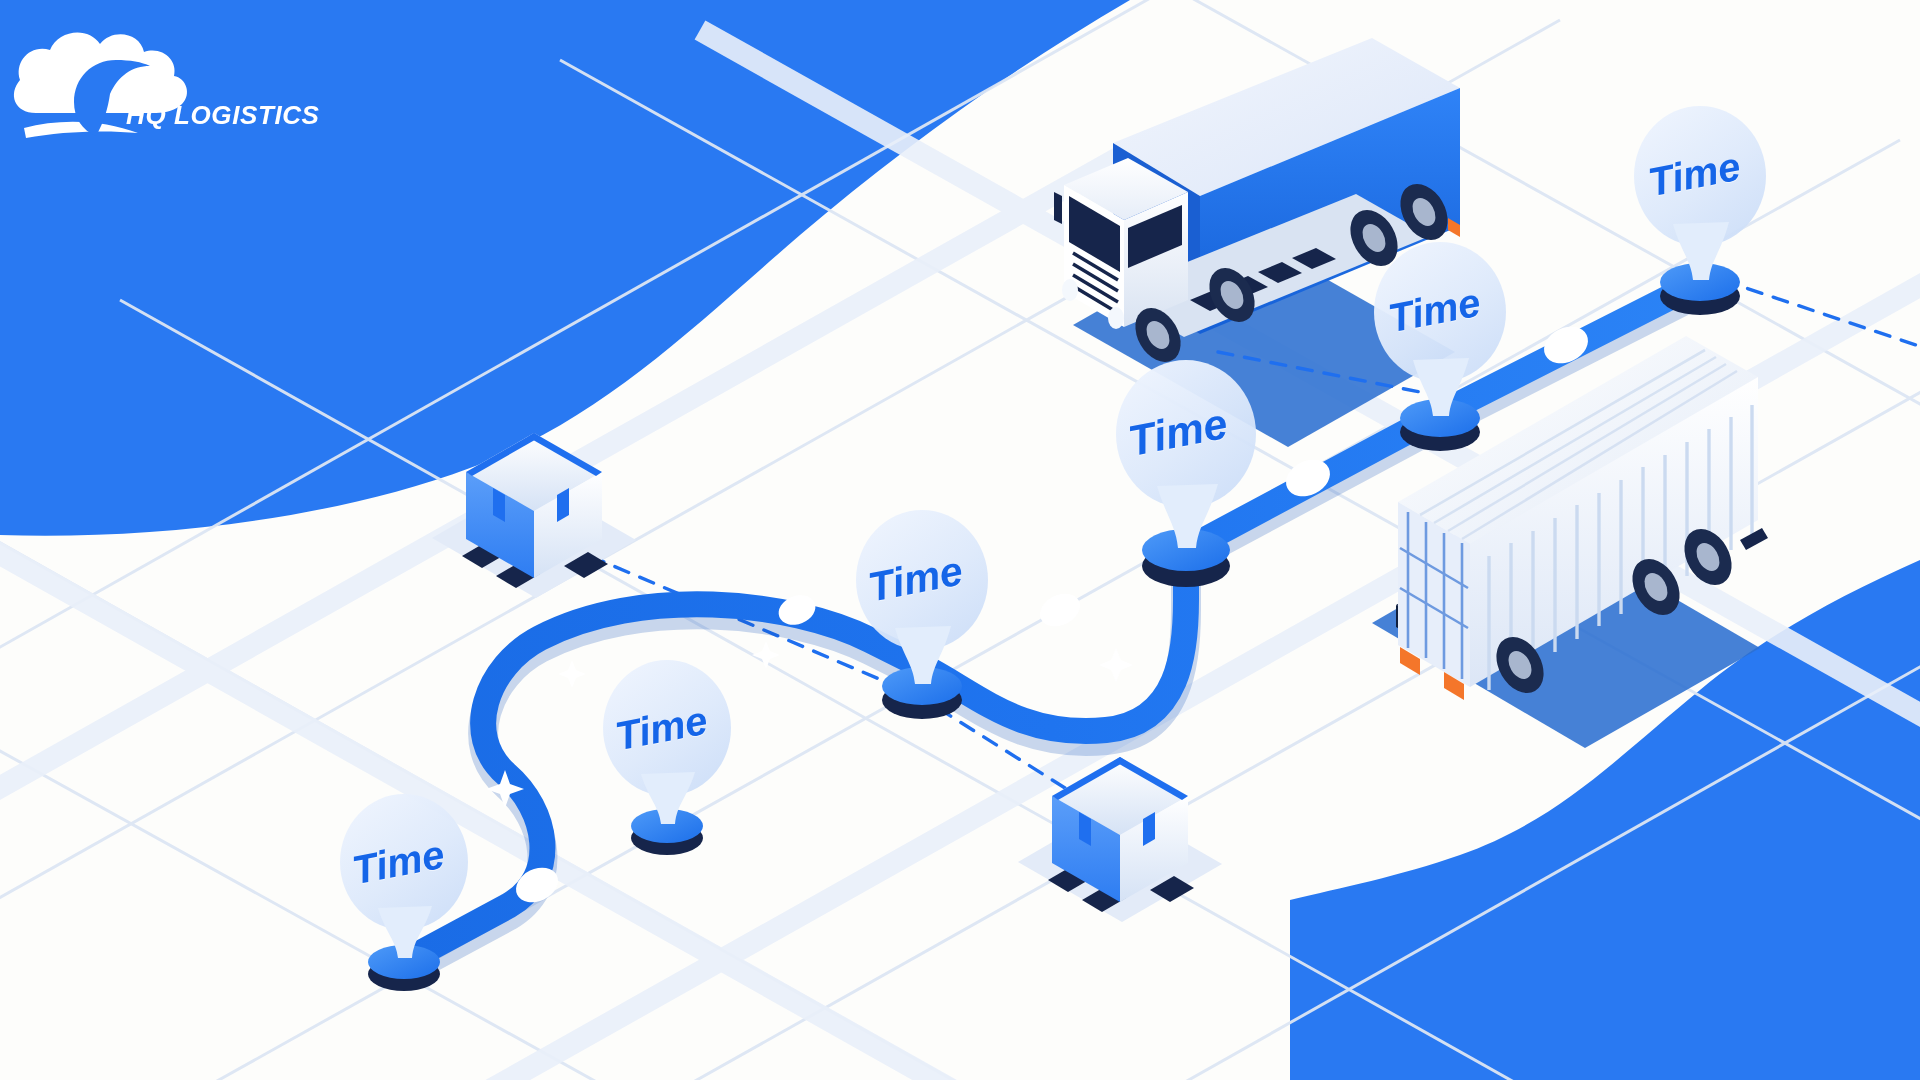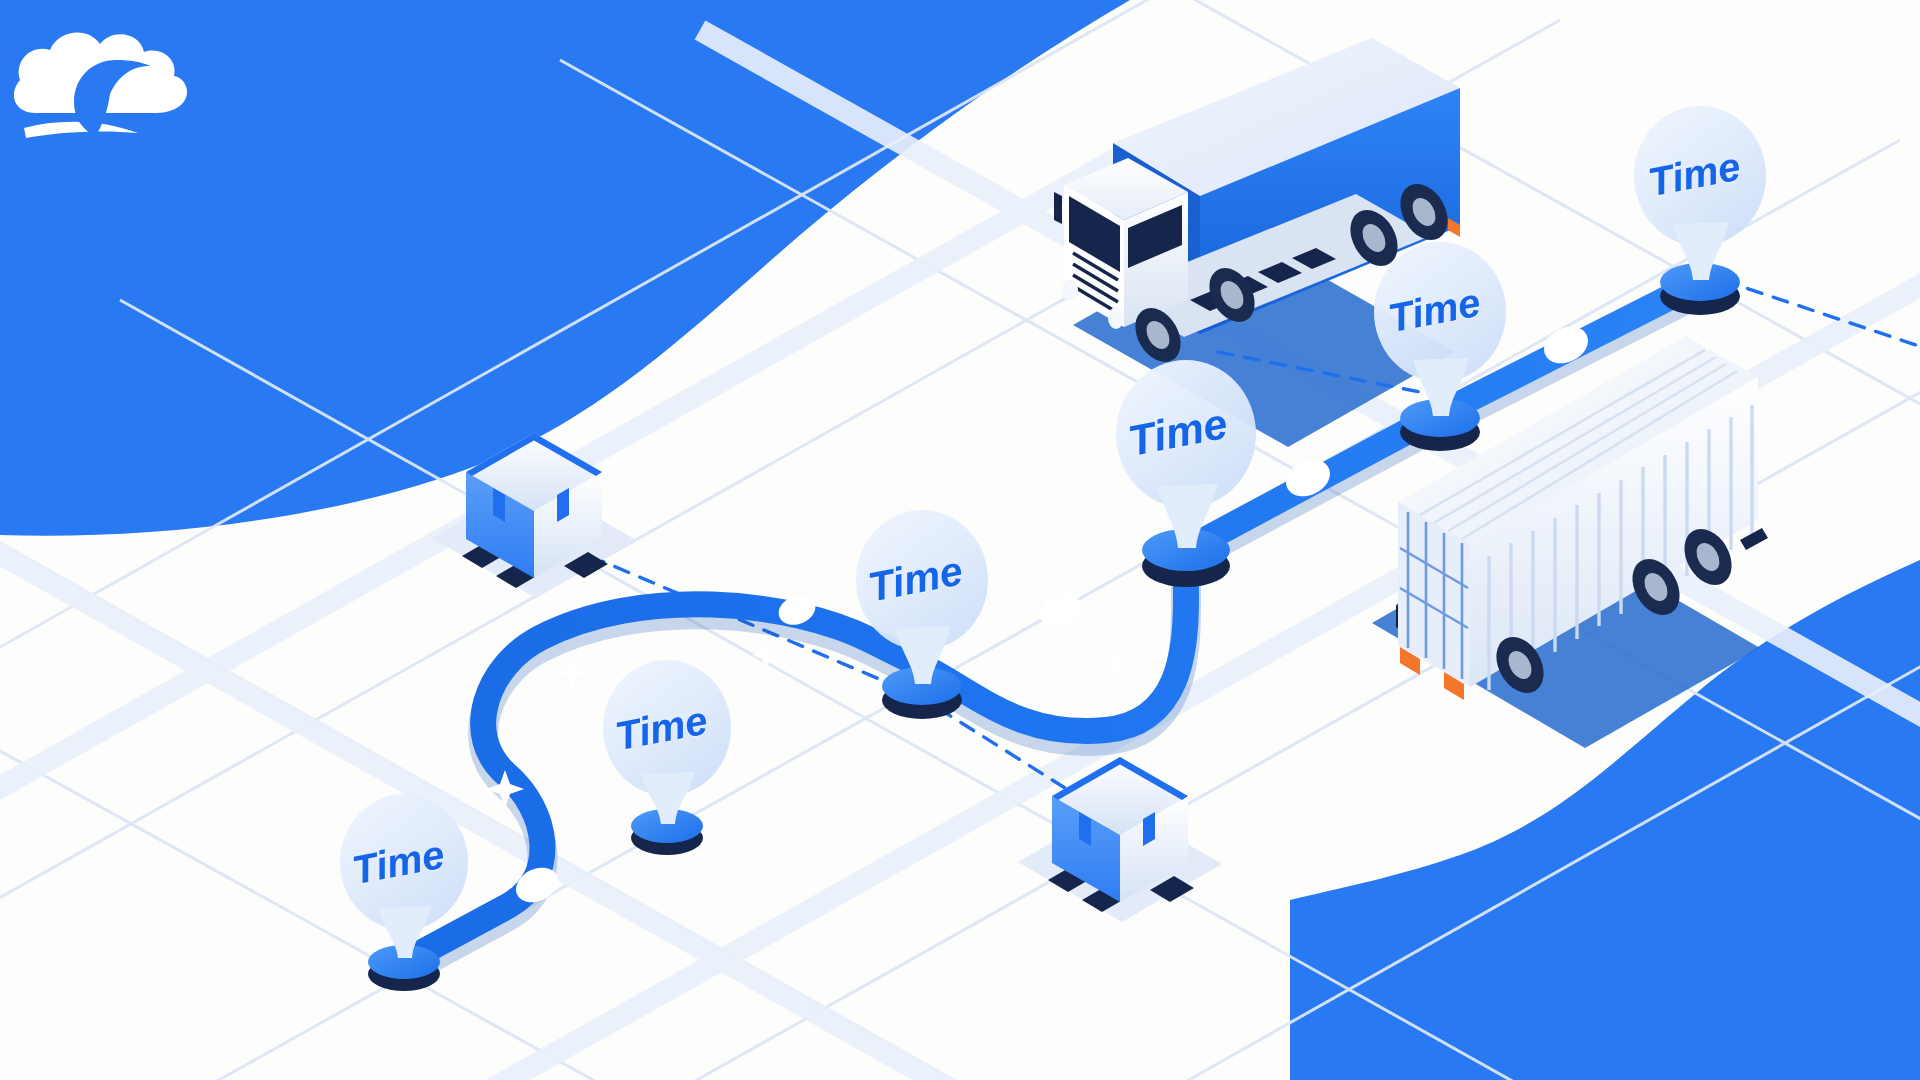--- a/index.html
+++ b/index.html
@@ -346,20 +346,23 @@
                  C176,110 166,113 156,113 Z"></path>
         <path fill="#FFFFFF" d="M24,128 C60,118 104,120 138,133 C106,130 62,131 26,138 Z"></path>
         <path fill="#2979F2" d="M116,60 C92,60 74,78 74,102 C74,118 82,130 96,136
                  C104,122 108,108 110,94 C118,76 132,66 150,66
                  C142,62 130,60 116,60 Z"></path>
       </g>
 
     </g>
   </svg>
 
+  <div class="logo-wrap">
+    <div class="logo-text">HQ LOGISTICS</div>
+  </div>
 
   <div class="pin-label" style="left:352px;top:840px;font-size:40px;transform:rotate(-11deg);">Time</div>
   <div class="pin-label" style="left:615px;top:706px;font-size:40px;transform:rotate(-11deg);">Time</div>
   <div class="pin-label" style="left:868px;top:556px;font-size:41px;transform:rotate(-11deg);">Time</div>
   <div class="pin-label" style="left:1128px;top:408px;font-size:43px;transform:rotate(-11deg);">Time</div>
   <div class="pin-label" style="left:1388px;top:288px;font-size:40px;transform:rotate(-11deg);">Time</div>
   <div class="pin-label" style="left:1648px;top:152px;font-size:40px;transform:rotate(-11deg);">Time</div>
 
 </div>
 

